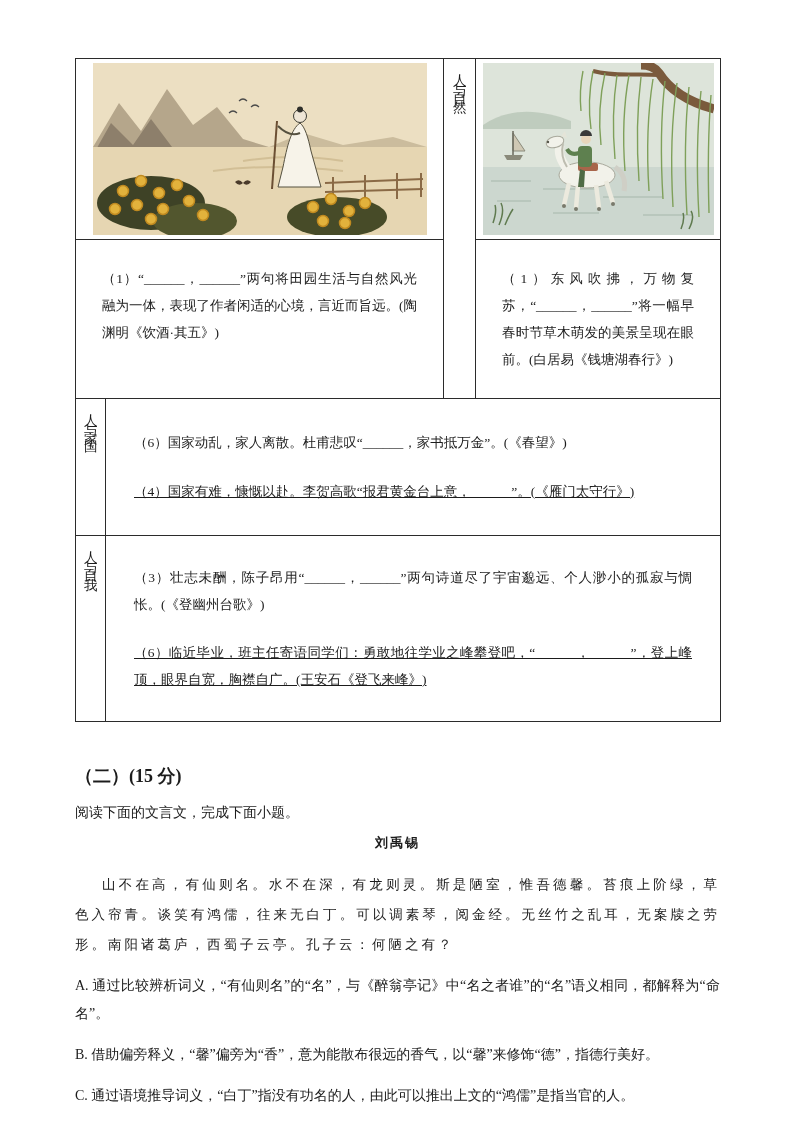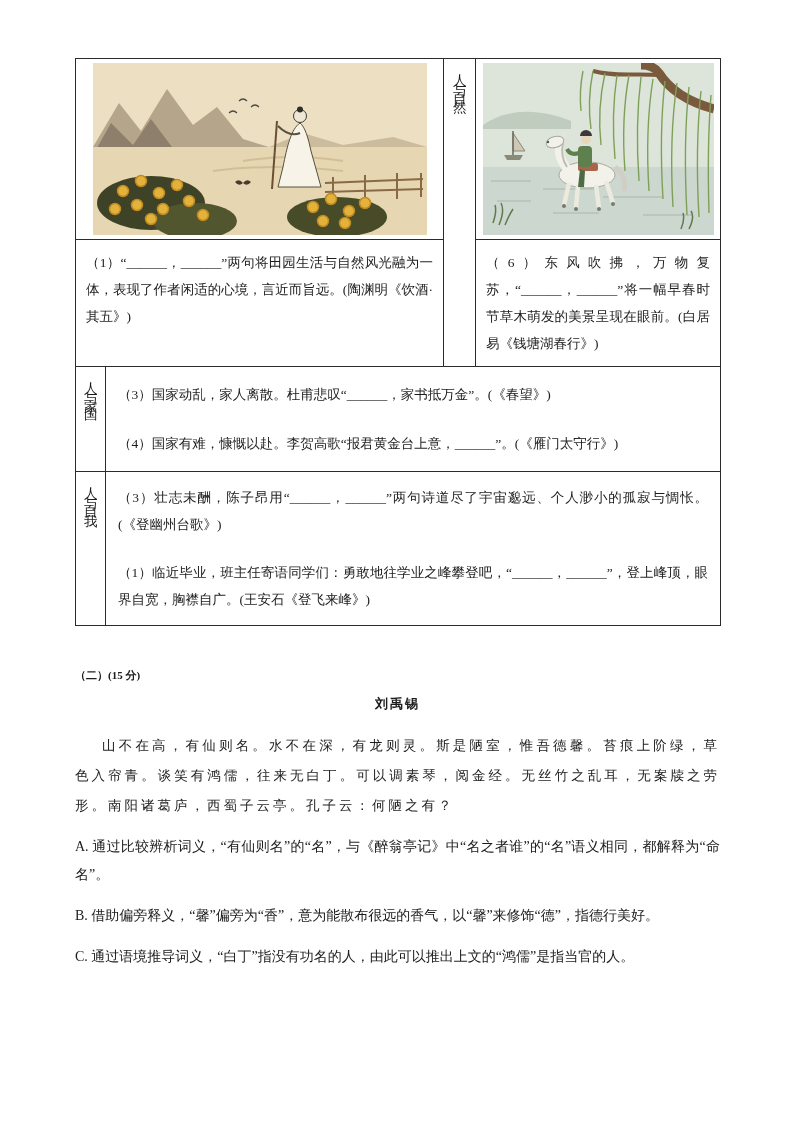--- a/index.html
+++ b/index.html
@@ -10,29 +10,29 @@
     background:#ffffff; padding:58px 74px 0 75px; overflow:hidden;
   }
   
   table.poem-table {
     border-collapse:collapse; width:645px; table-layout:fixed;
     font-size:13.5px;
   }
   table.poem-table td { border:1px solid #2b2b2b; vertical-align:top; }
   td.img-cell { padding:4px; text-align:center; vertical-align:middle; }
   td.text-cell { padding:9px 10px; }
-  .text-cell p { margin:0; line-height:2.0; text-align:justify; }
-  .text-cell p + p { margin-top:1.6em; }
+  .text-cell p { margin:16px; line-height:2.0; text-align:justify; }
+  .text-cell p + p { margin-top:1.6em;text-decoration:underline; }
   td.v-label { text-align:center; vertical-align:middle; padding:4px 2px; }
   .vtext {
     display:inline-block; writing-mode:vertical-lr; text-orientation:upright;
     letter-spacing:9px; font-size:13.5px; line-height:1;
   }
   
-  .sec-heading { font-weight:bold; font-size:11px; margin:42px 0 0 0; }
+  .sec-heading { font-weight:bold; font-size:18px; margin:42px 0 0 0; }
   .intro { font-size:14px; margin:16px 0 0 0; }
   .center-title { text-align:center; font-weight:bold; font-size:15px; letter-spacing:3px; margin:24px 0 0 0; }
   .center-author { text-align:center; font-weight:bold; font-size:13px; letter-spacing:2px; margin:12px 0 0 0; }
   .passage {
     margin:18px 0 0 0; font-weight:normal; font-size:13.5px;
     line-height:2.2; letter-spacing:3px; text-align:justify; text-indent:2em;
   }
   .q8 { font-size:14px; margin:20px 0 0 0; line-height:1.9; }
   .option { font-size:14px; margin:13px 0 0 0; line-height:2.0; text-align:justify; }
   svg { display:block; margin:0 auto; }
@@ -154,45 +154,46 @@
           <path d="M97 73 a6 6 0 0 1 12 0 Z" fill="#3a3a3a"></path>
           <path d="M10 160 q4 -12 2 -18 M16 162 q6 -14 2 -22 M22 162 q4 -10 8 -16 M198 166 q4 -10 2 -16 M206 166 q6 -12 2 -18" stroke="#5f7a4f" stroke-width="1.5" fill="none"></path>
         </svg>
       </td>
     </tr>
     <tr>
       <td class="text-cell" colspan="2">
         <p>（1）“______，______”两句将田园生活与自然风光融为一体，表现了作者闲适的心境，言近而旨远。(陶渊明《饮酒·其五》)</p>
       </td>
       <td class="text-cell">
-        <p>（6）东风吹拂，万物复苏，“______，______”将一幅早春时节草木萌发的美景呈现在眼前。(白居易《钱塘湖春行》)</p>
+        <p>（1）东风吹拂，万物复苏，“______，______”将一幅早春时节草木萌发的美景呈现在眼前。(白居易《钱塘湖春行》)</p>
       </td>
     </tr>
     <tr>
       <td class="v-label">
         <span class="vtext">人与家国</span>
       </td>
       <td class="text-cell" colspan="3" style="padding:14px 12px;">
-        <p>（3）国家动乱，家人离散。杜甫悲叹“______，家书抵万金”。(《春望》)</p>
+        <p>（6）国家动乱，家人离散。杜甫悲叹“______，家书抵万金”。(《春望》)</p>
         <p>（4）国家有难，慷慨以赴。李贺高歌“报君黄金台上意，______”。(《雁门太守行》)</p>
       </td>
     </tr>
     <tr>
       <td class="v-label">
         <span class="vtext">人与自我</span>
       </td>
       <td class="text-cell" colspan="3" style="padding:12px 12px;">
         <p>（3）壮志未酬，陈子昂用“______，______”两句诗道尽了宇宙邈远、个人渺小的孤寂与惆怅。(《登幽州台歌》)</p>
-        <p>（1）临近毕业，班主任寄语同学们：勇敢地往学业之峰攀登吧，“______，______”，登上峰顶，眼界自宽，胸襟自广。(王安石《登飞来峰》)</p>
+        <p>（6）临近毕业，班主任寄语同学们：勇敢地往学业之峰攀登吧，“______，______”，登上峰顶，眼界自宽，胸襟自广。(王安石《登飞来峰》)</p>
       </td>
     </tr>
   </tbody>
     </table>
 
   <div class="sec-heading">（二）(15 分)</div>
+  <div class="intro">阅读下面的文言文，完成下面小题。</div>
 
   <div class="center-author">刘禹锡</div>
 
   <p class="passage">山不在高，有仙则名。水不在深，有龙则灵。斯是陋室，惟吾德馨。苔痕上阶绿，草色入帘青。谈笑有鸿儒，往来无白丁。可以调素琴，阅金经。无丝竹之乱耳，无案牍之劳形。南阳诸葛庐，西蜀子云亭。孔子云：何陋之有？</p>
 
   <div class="option">A. 通过比较辨析词义，“有仙则名”的“名”，与《醉翁亭记》中“名之者谁”的“名”语义相同，都解释为“命名”。</div>
   <div class="option">B. 借助偏旁释义，“馨”偏旁为“香”，意为能散布很远的香气，以“馨”来修饰“德”，指德行美好。</div>
   <div class="option">C. 通过语境推导词义，“白丁”指没有功名的人，由此可以推出上文的“鸿儒”是指当官的人。</div>
 
 </div>

